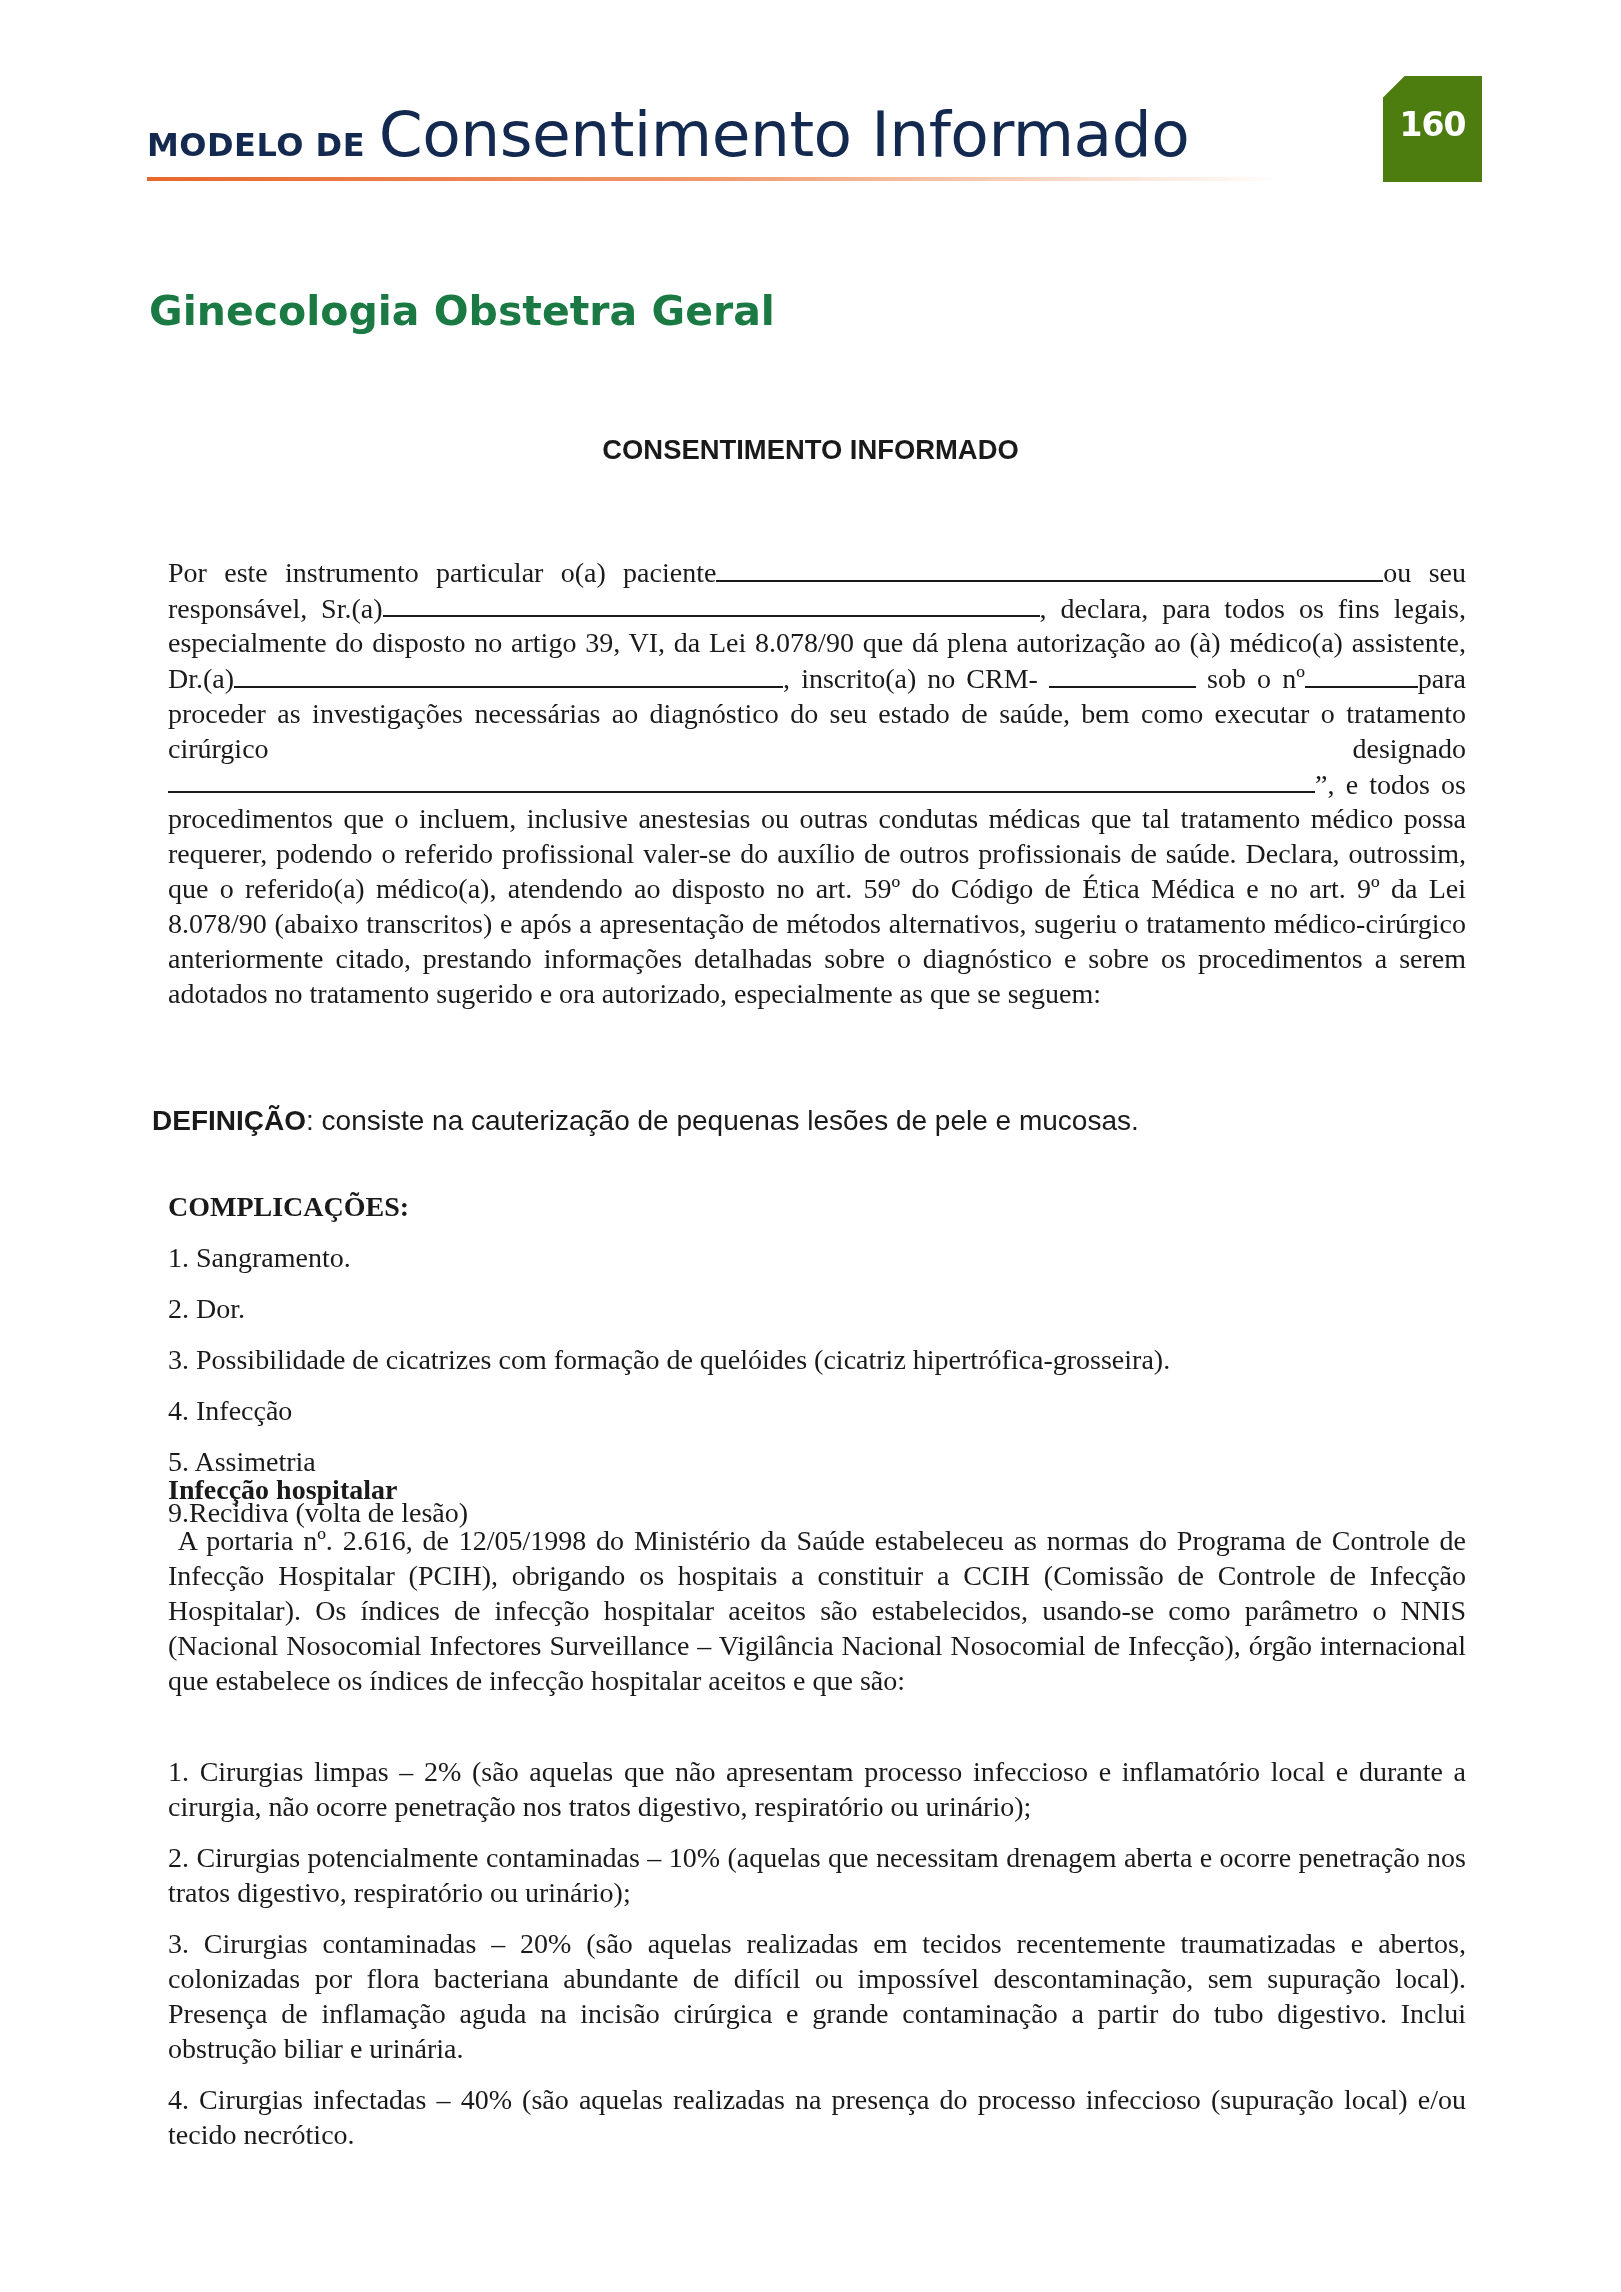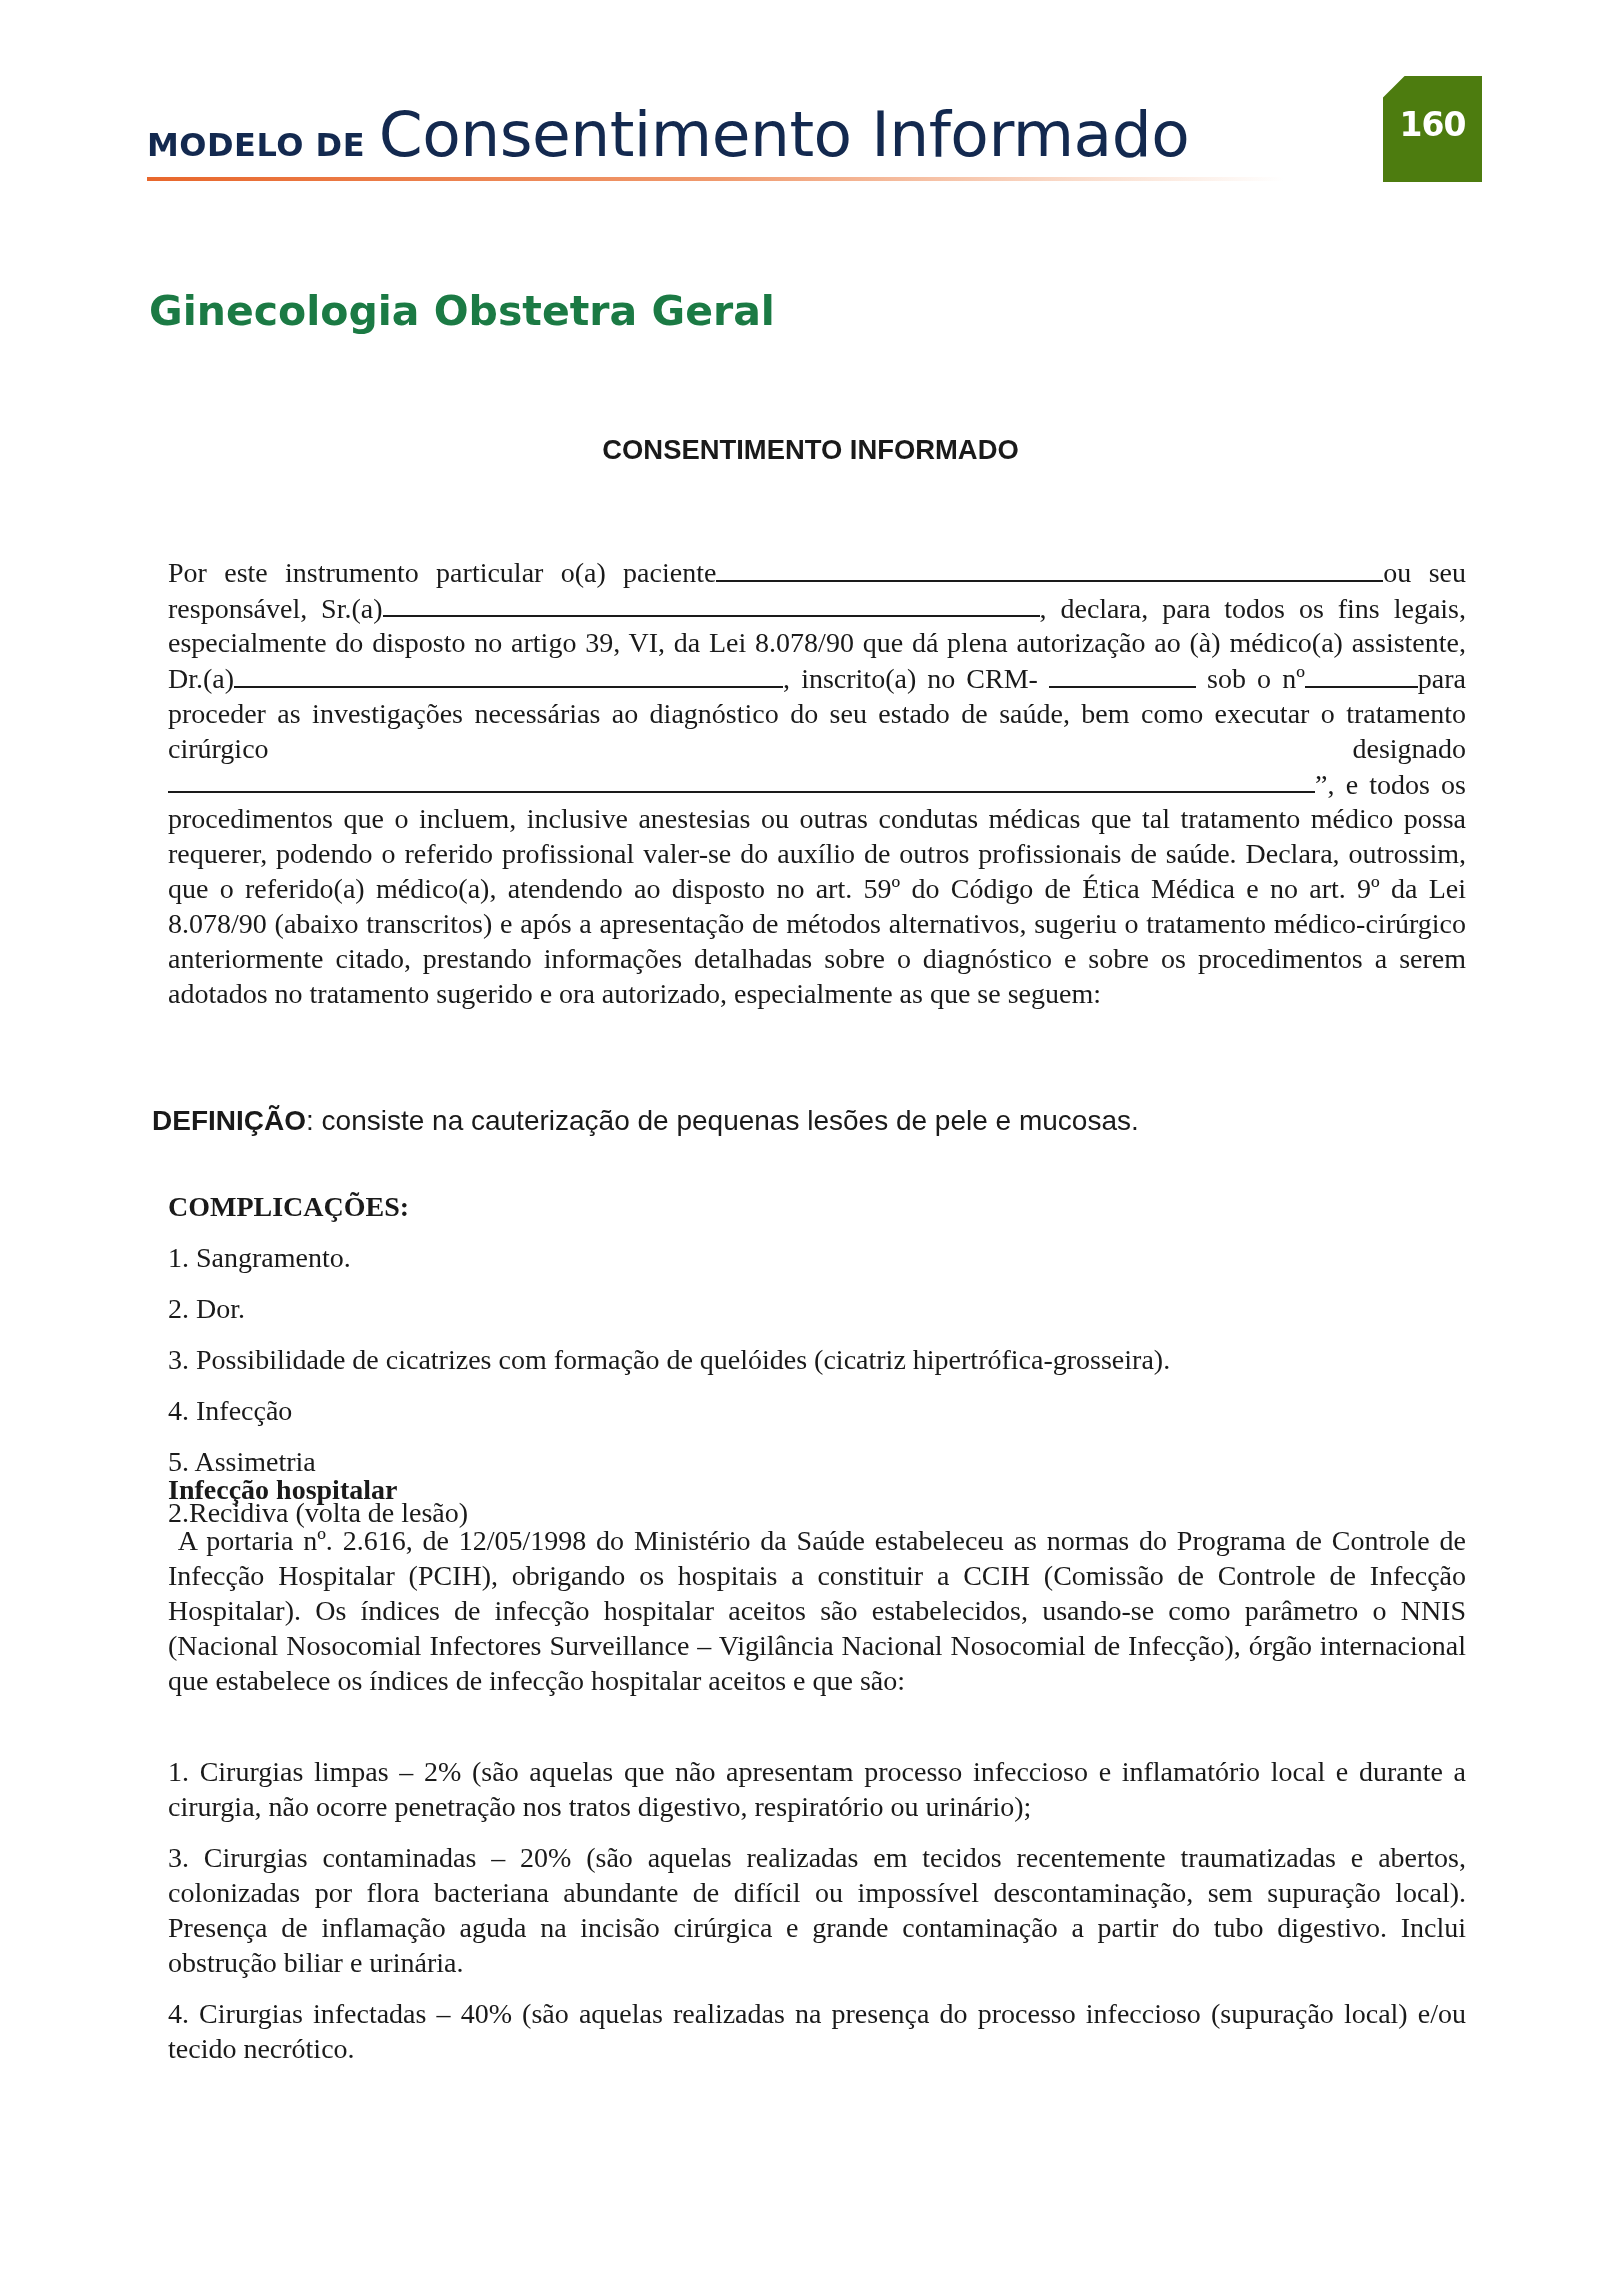--- a/index.html
+++ b/index.html
@@ -50,26 +50,27 @@
   <b>DEFINIÇÃO</b><span>: consiste na cauterização de pequenas lesões de pele e mucosas.</span>
 </div>
 
 <div class="body" style="top:1173px;">
   <p><b>COMPLICAÇÕES:</b></p>
   <p>1. Sangramento.</p>
   <p>2. Dor.</p>
   <p>3. Possibilidade de cicatrizes com formação de quelóides (cicatriz hipertrófica-grosseira).</p>
   <p>4. Infecção</p>
   <p>5. Assimetria</p>
-  <p>2.Recidiva (volta de lesão)</p>
+  <p>9.Recidiva (volta de lesão)</p>
 </div>
 
 <div class="body just" style="top:1456px;">
   <p><b>Infecção hospitalar</b></p>
   <p style="white-space:pre-wrap;"> A portaria nº. 2.616, de 12/05/1998 do Ministério da Saúde estabeleceu as normas do Programa de Controle de Infecção Hospitalar (PCIH), obrigando os hospitais a constituir a CCIH (Comissão de Controle de Infecção Hospitalar). Os índices de infecção hospitalar aceitos são estabelecidos, usando-se como parâmetro o NNIS (Nacional Nosocomial Infectores Surveillance – Vigilância Nacional Nosocomial de Infecção), órgão internacional que estabelece os índices de infecção hospitalar aceitos e que são:</p>
 </div>
 
 <div class="body just" style="top:1738px;">
   <p>1. Cirurgias limpas – 2% (são aquelas que não apresentam processo infeccioso e inflamatório local e durante a cirurgia, não ocorre penetração nos tratos digestivo, respiratório ou urinário);</p>
+  <p>2. Cirurgias potencialmente contaminadas – 10% (aquelas que necessitam drenagem aberta e ocorre penetração nos tratos digestivo, respiratório ou urinário);</p>
   <p>3. Cirurgias contaminadas – 20% (são aquelas realizadas em tecidos recentemente traumatizadas e abertos, colonizadas por flora bacteriana abundante de difícil ou impossível descontaminação, sem supuração local). Presença de inflamação aguda na incisão cirúrgica e grande contaminação a partir do tubo digestivo. Inclui obstrução biliar e urinária.</p>
   <p style="margin-top:5.9px;">4. Cirurgias infectadas – 40% (são aquelas realizadas na presença do processo infeccioso (supuração local) e/ou tecido necrótico.</p>
 </div>
 
 
 </body></html>

